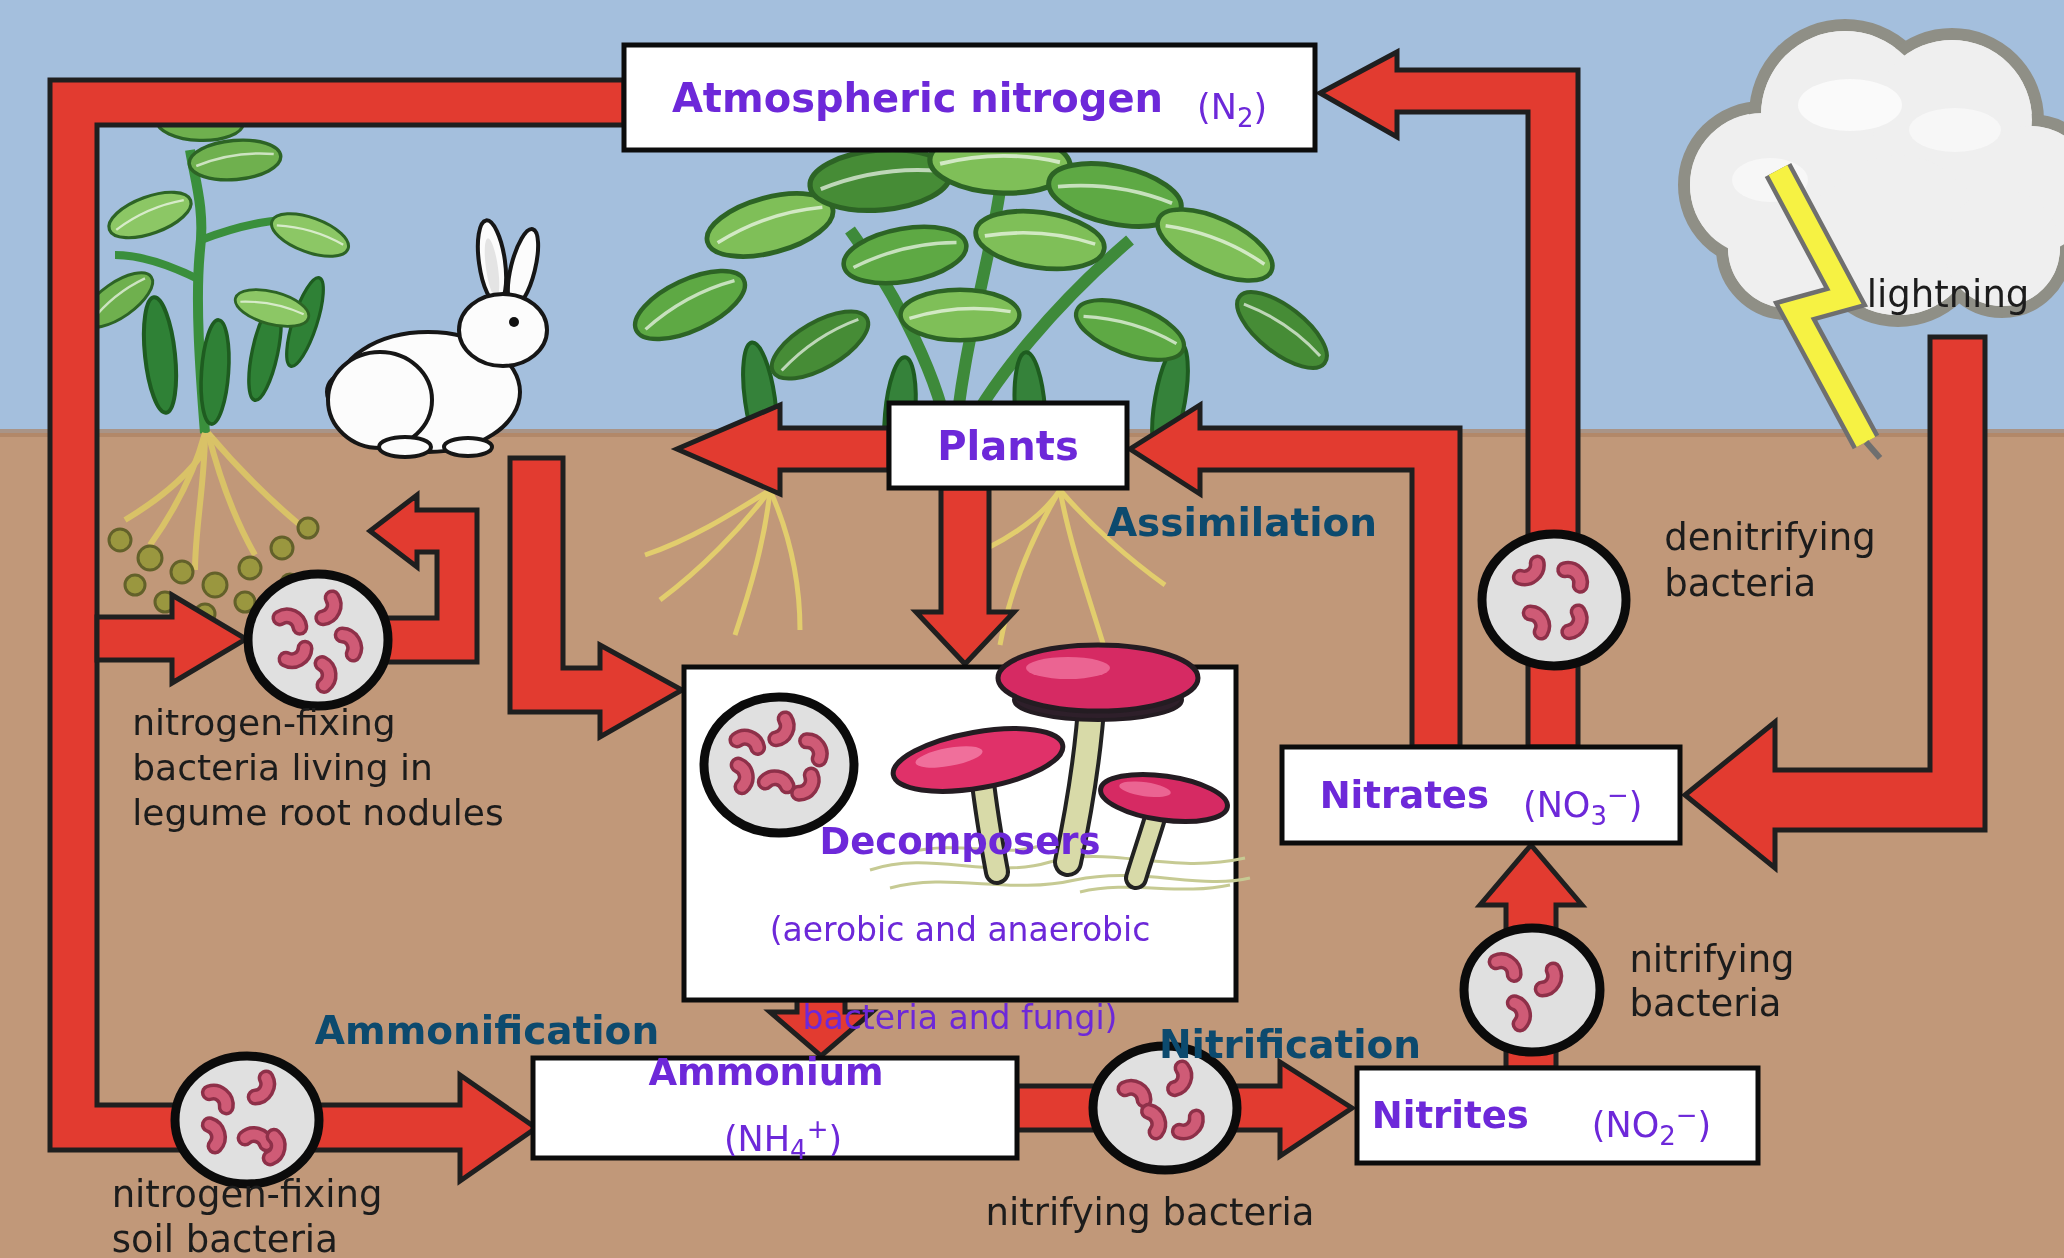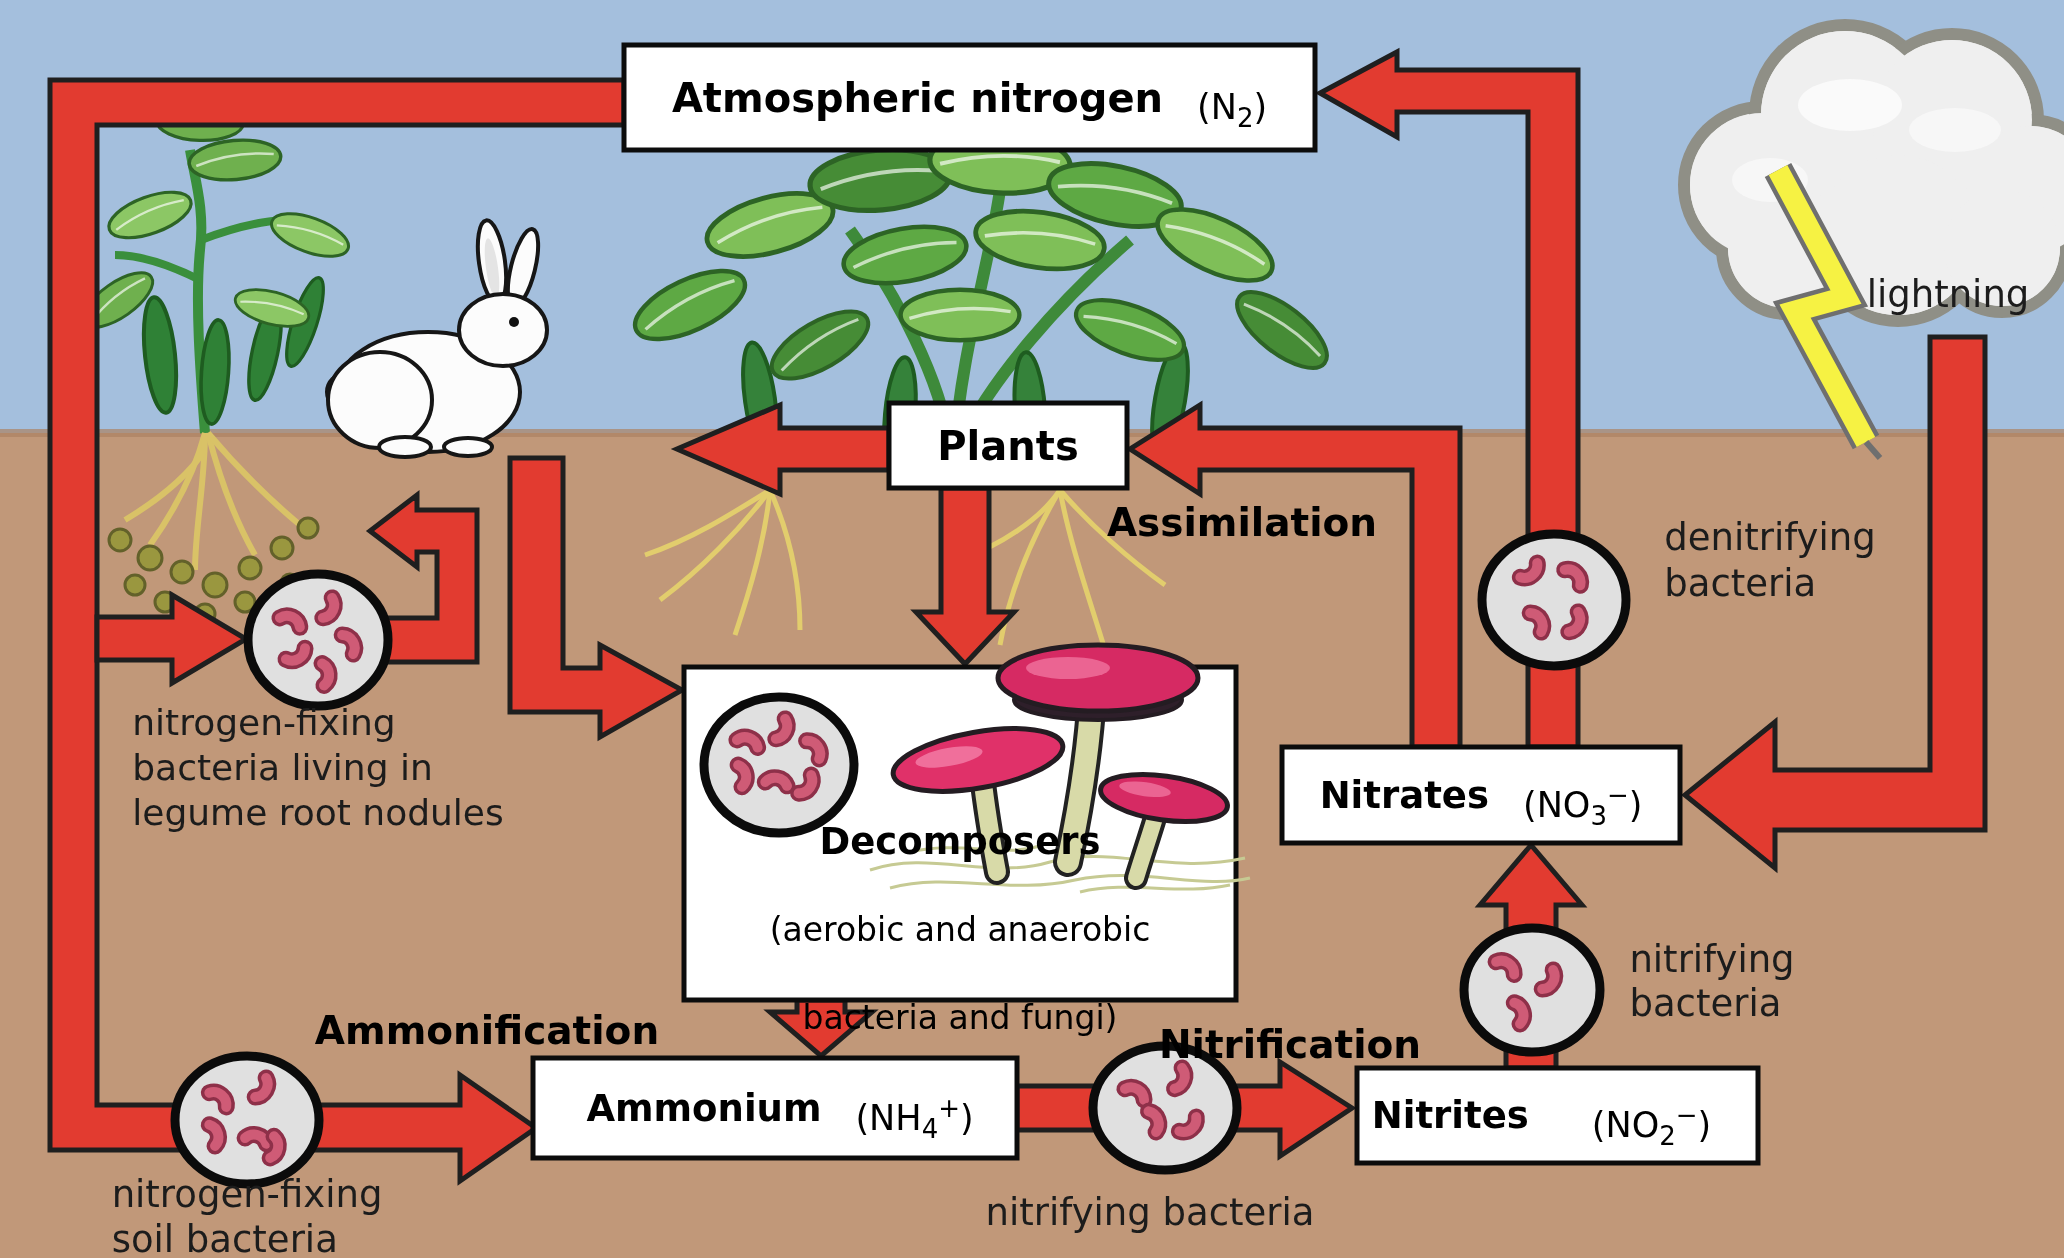--- a/index.html
+++ b/index.html
@@ -1,23 +1,23 @@
 <!DOCTYPE html>
 <html><head>
 <meta charset="utf-8">
 <style>
   html,body{margin:0;padding:0;background:#a4bfdd;}
   #stage{position:relative;width:2064px;height:1258px;overflow:hidden;
          font-family:"DejaVu Sans","Liberation Sans",sans-serif;color:#161616;}
   #art{position:absolute;left:0;top:0;}
   .lbl{position:absolute;transform:translateX(-50%);white-space:nowrap;
        font-size:37px;line-height:46px;color:#1c1c1c;}
-  .lbl.bold{font-weight:700;font-size:39px;color:#000000;}
+  .lbl.bold{font-weight:700;font-size:39px;color:#0c4a6e;}
   .boxlab{position:absolute;display:flex;align-items:center;justify-content:center;
-          white-space:nowrap;color:#000000;}
+          white-space:nowrap;color:#6d28d9;}
   .boxlab .t{font-weight:700;font-size:37px;}
   .boxlab .f{font-size:35px;margin-left:34px;margin-top:20px;}
   .boxlab sub{font-size:26px;}
   .boxlab sup{font-size:26px;}
   .boxlab.small .t{font-size:40px;}
   .dec{flex-direction:column;line-height:42px;}
   .dec .t{font-size:37px;}
   .dec .s{font-size:33px;}
 </style>
 </head>
@@ -264,21 +264,21 @@
 <div class="boxlab small" style="left:889px;top:403px;width:238px;height:85px;justify-content:center;">
   <span class="t">Plants</span>
 </div>
 
 <div class="boxlab dec" style="left:684px;top:856px;width:552px;height:148px;gap:46px;">
   <span class="t">Decomposers</span>
   <span class="s">(aerobic and anaerobic</span>
   <span class="s">bacteria and fungi)</span>
 </div>
 
-<div class="boxlab" style="left:538px;top:1058px;width:484px;height:100px;">
+<div class="boxlab" style="left:524px;top:1058px;width:484px;height:100px;flex-direction:column;">
   <span class="t">Ammonium</span>
   <span class="f"><span>(NH</span><sub>4</sub><sup>+</sup><span>)</span></span>
 </div>
 
 <div class="boxlab" style="left:1341px;top:1068px;width:401px;height:95px;gap:29px;">
   <span class="t">Nitrites</span>
   <span class="f"><span>(NO</span><sub>2</sub><sup>−</sup><span>)</span></span>
 </div>
 
 <div class="boxlab" style="left:1282px;top:747px;width:398px;height:96px;">

